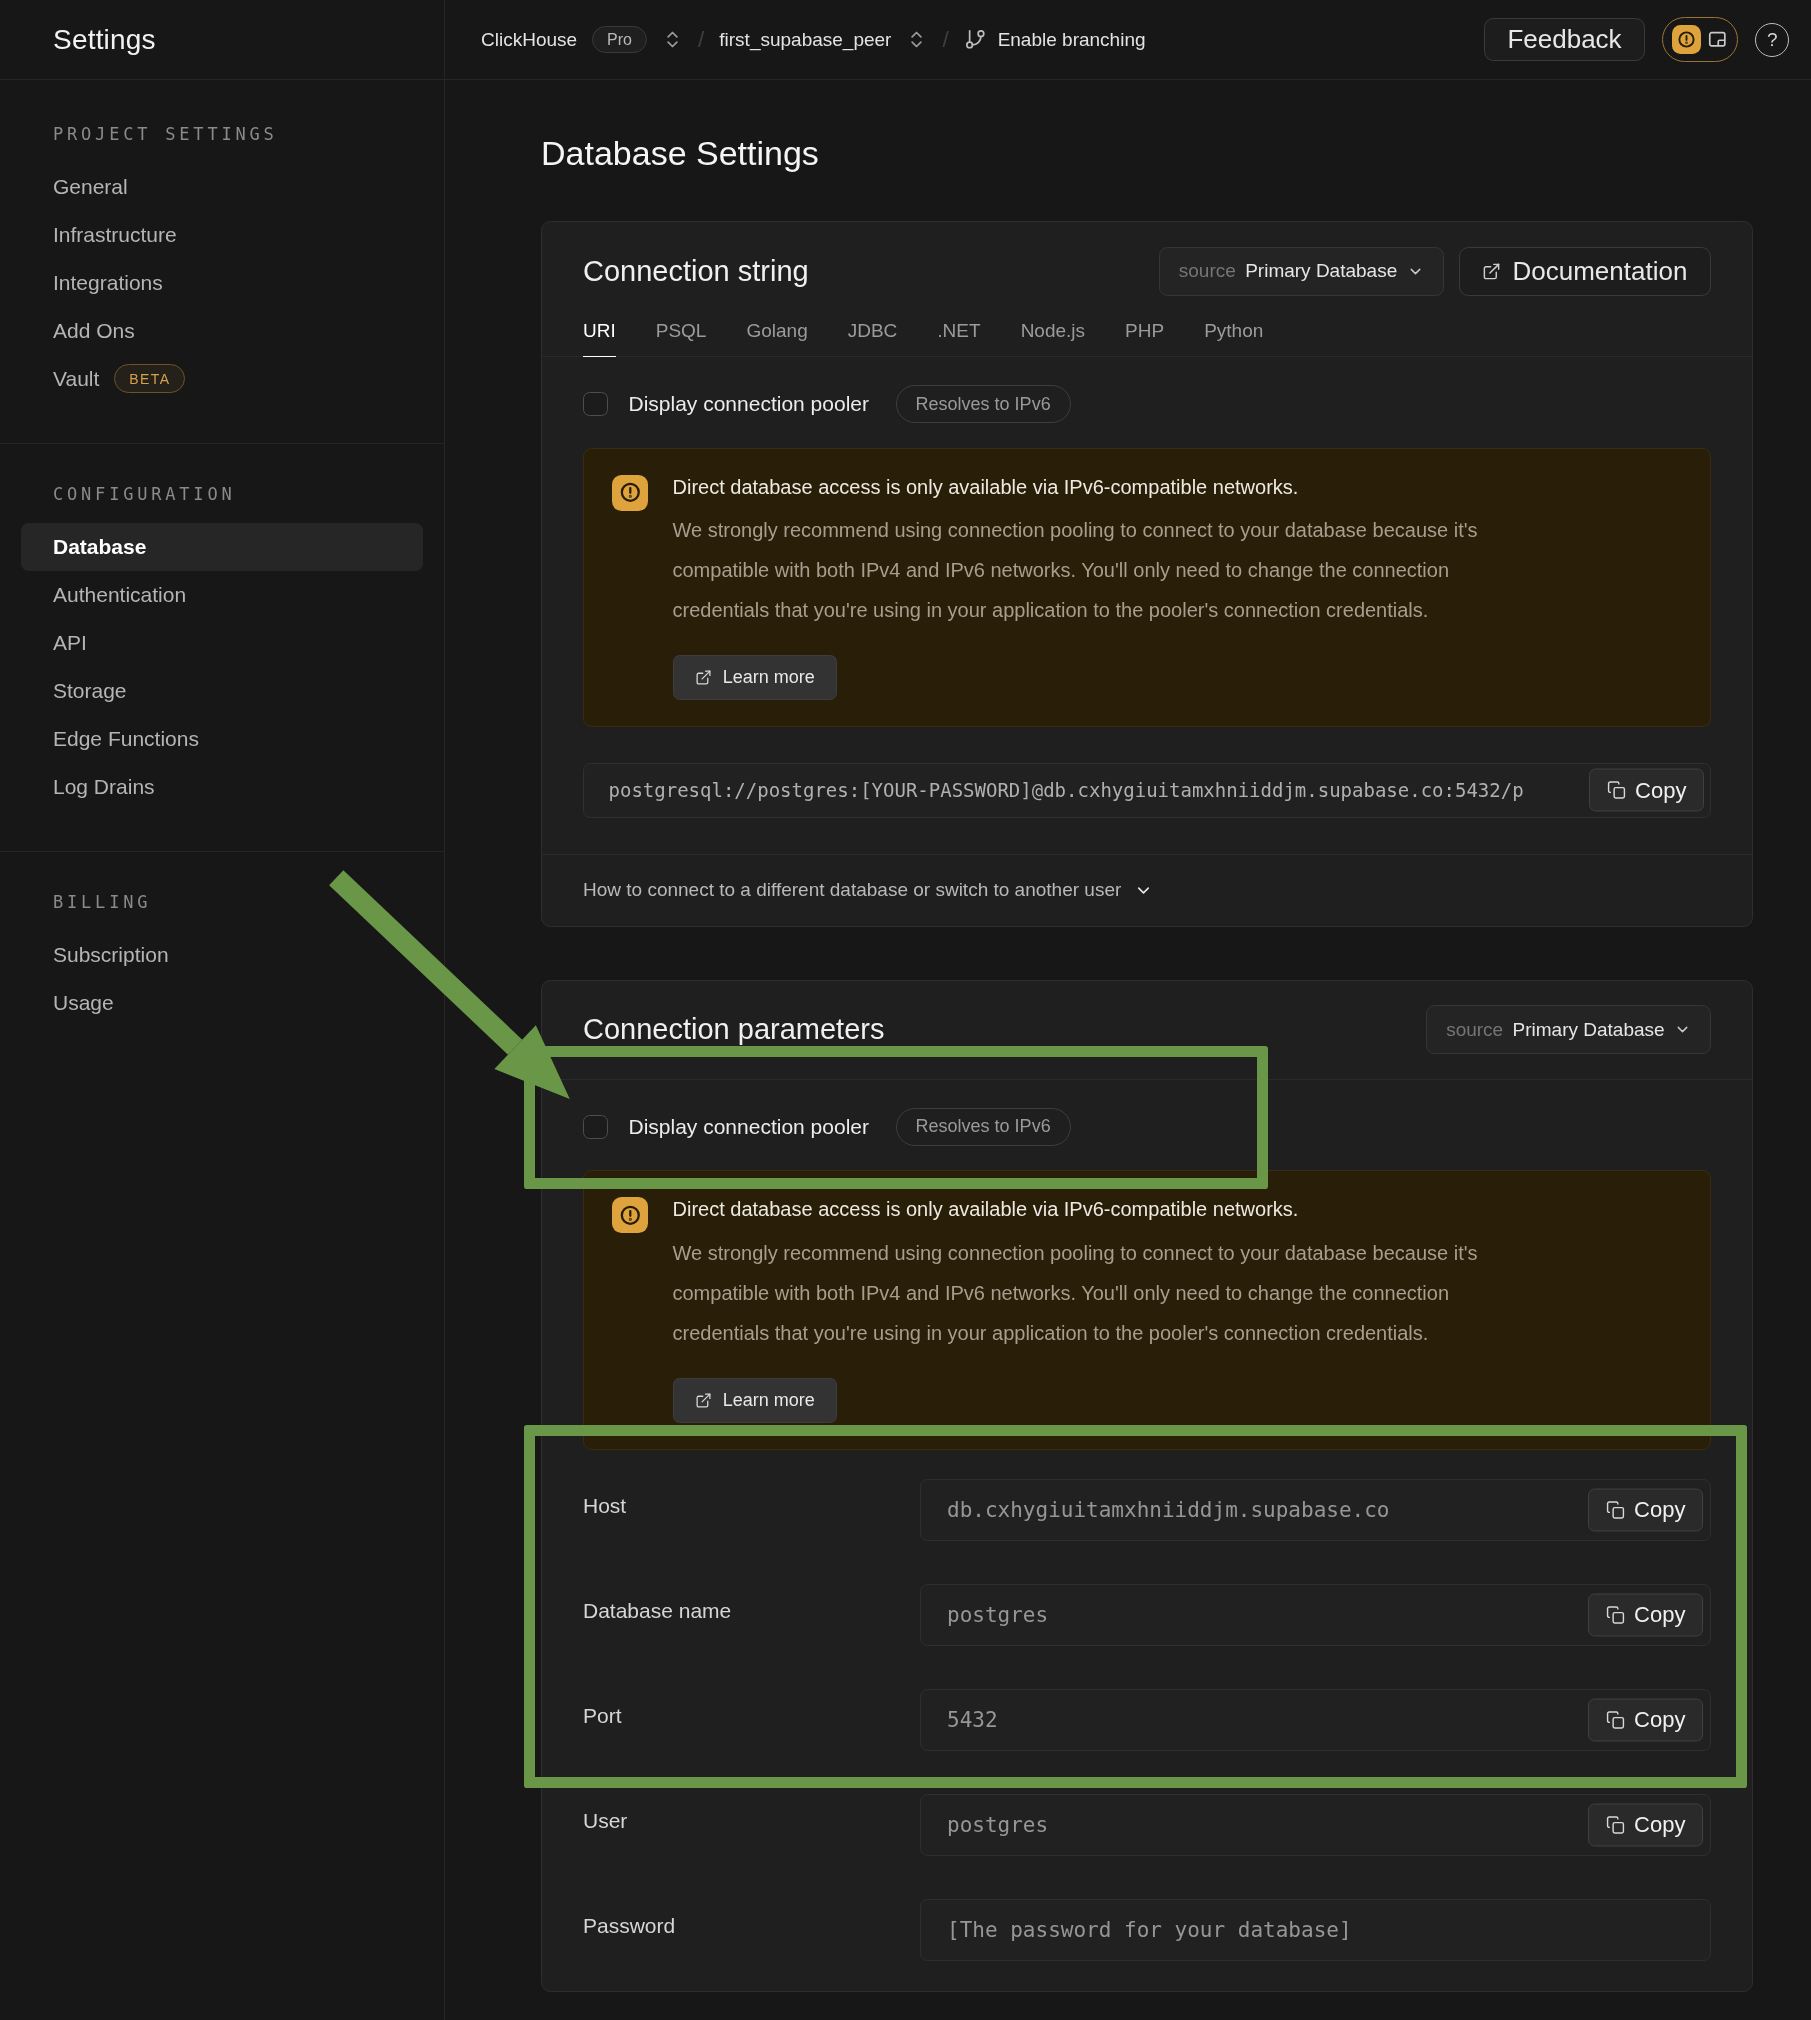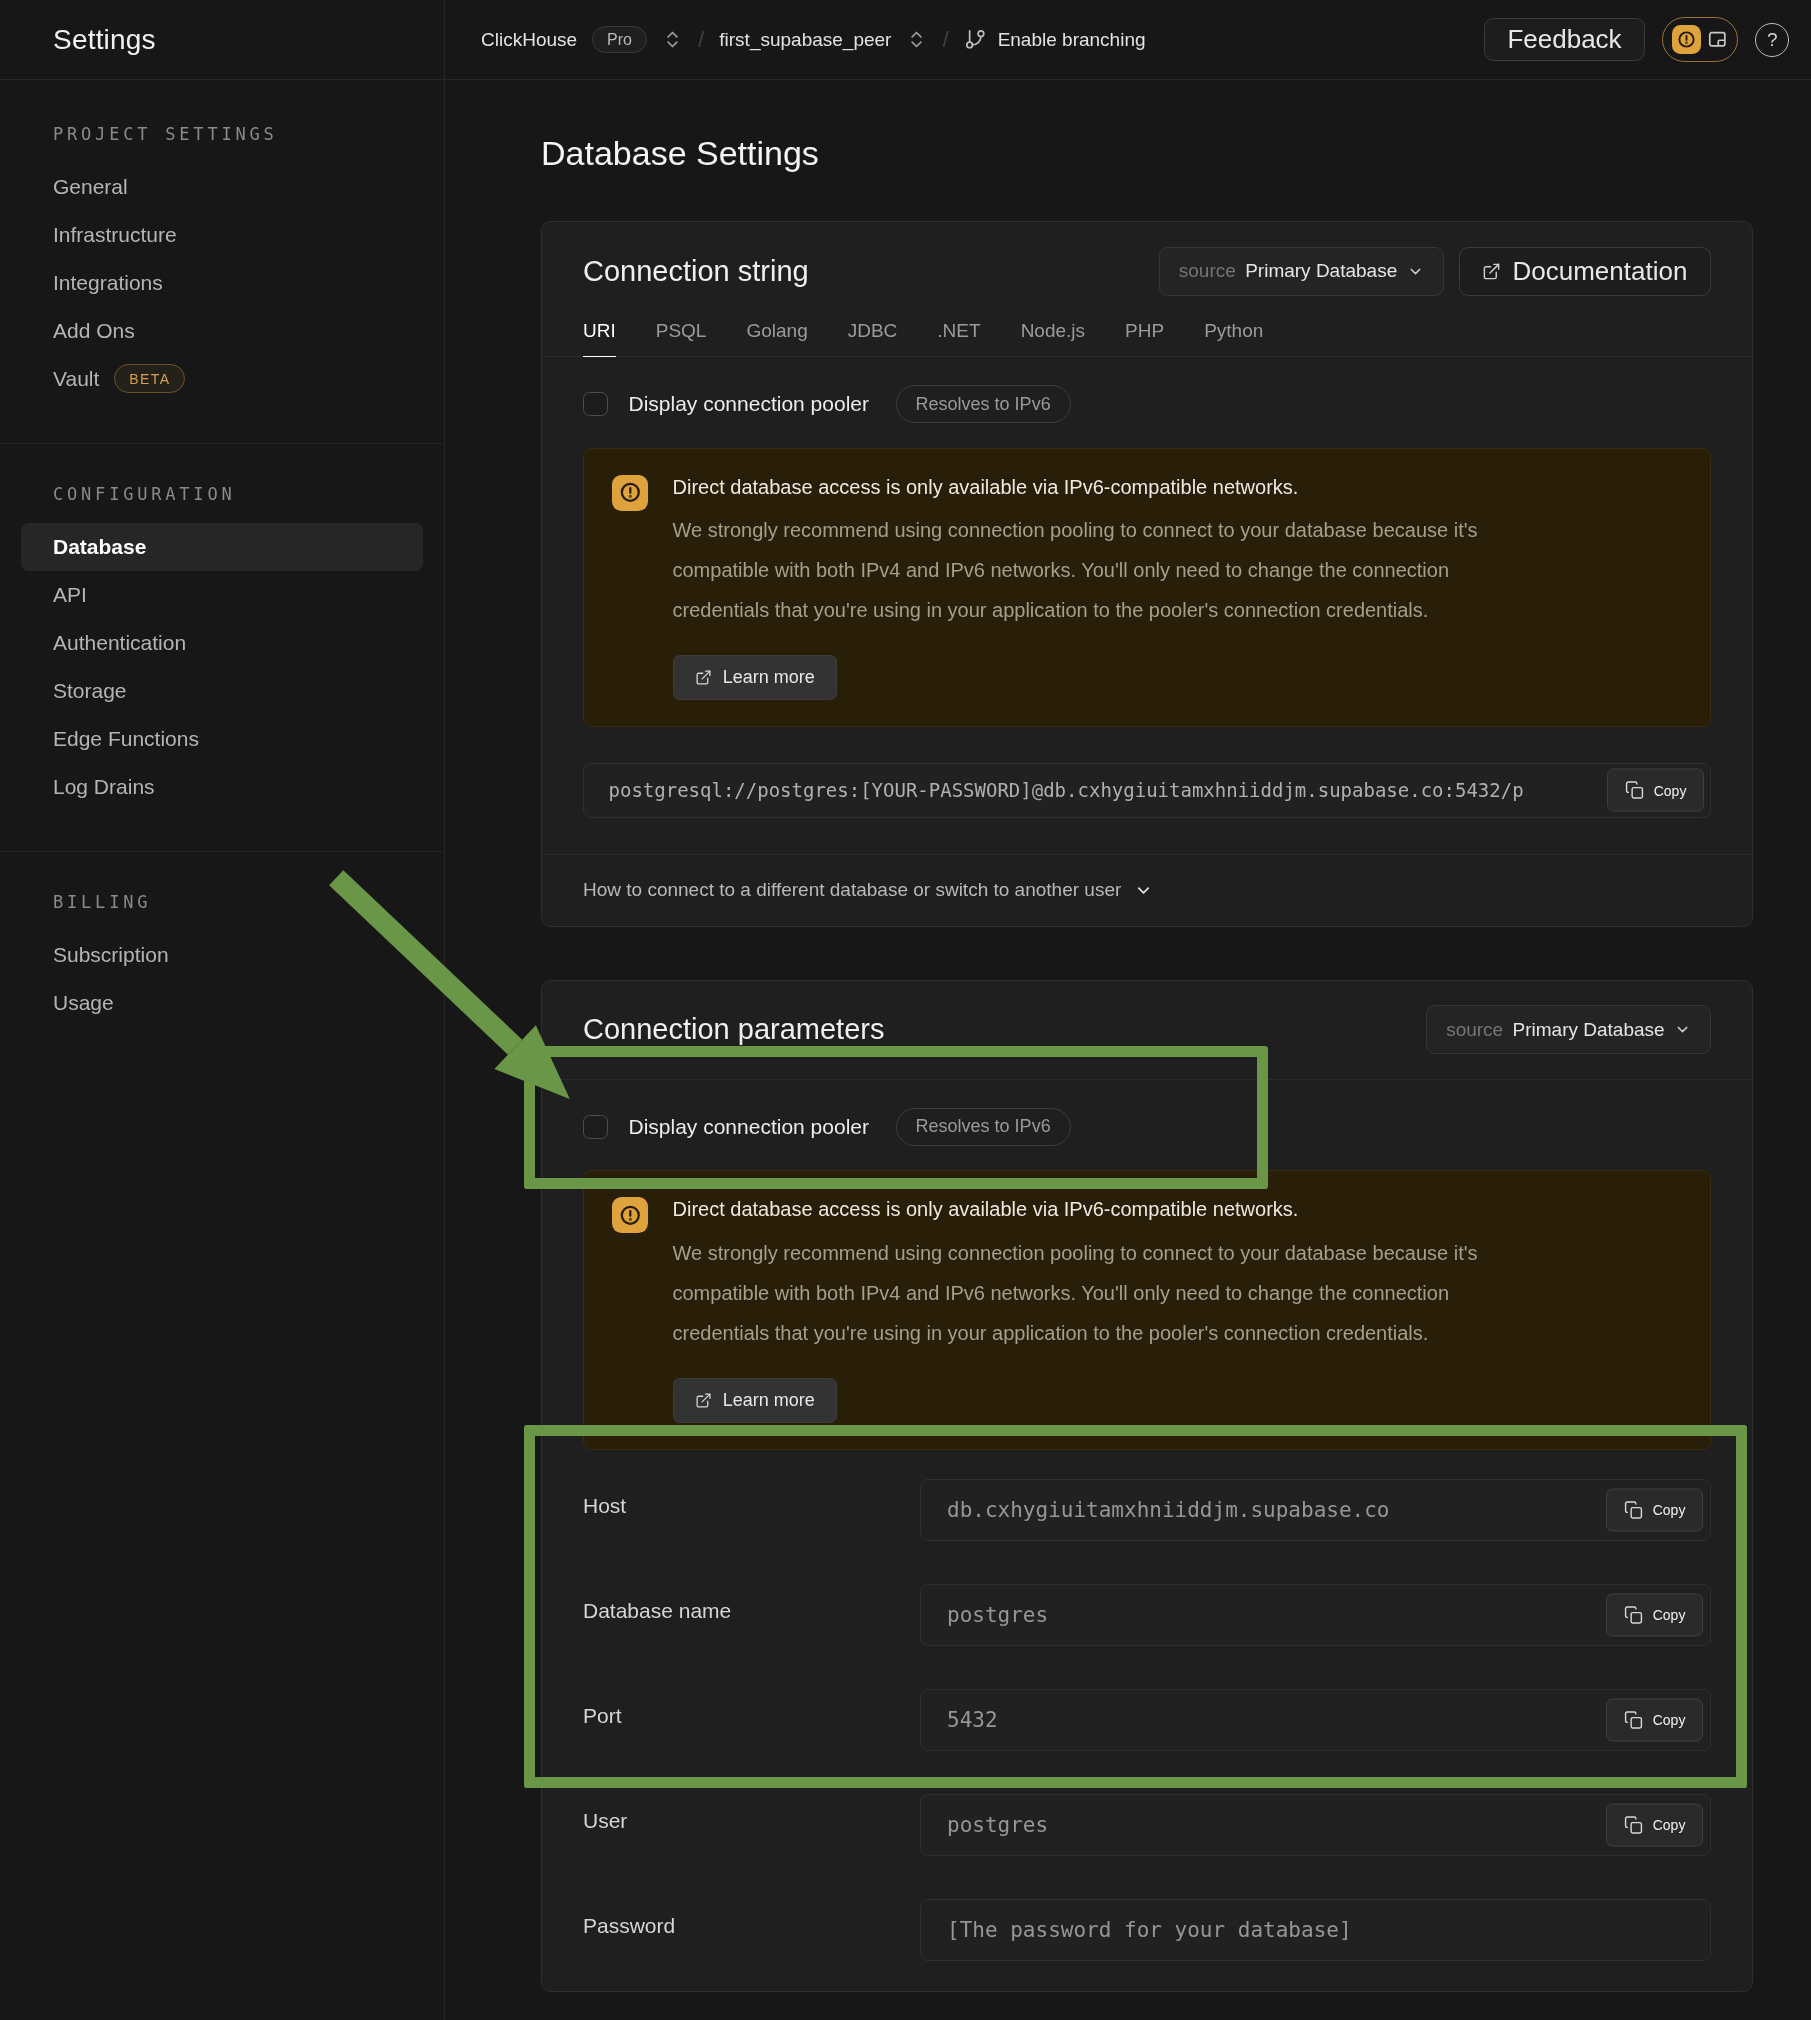--- a/index.html
+++ b/index.html
@@ -93,21 +93,21 @@
     padding:0 21px; background:#333333; border:0.9px solid #3d3d3d; border-radius:6.6px;
     font-size:18px; color:#e8e8e8; cursor:pointer; }
 
   .uri-box { position:relative; margin:36px 41px 0 41px; height:55px; background:#212121;
     border:0.9px solid #303030; border-radius:7.5px; display:flex; align-items:center;
     padding:0 141px 0 24.5px; overflow:hidden; }
   .uri-text { font-size:19px; color:#b0b0b0; white-space:nowrap; }
   .copy-btn { position:absolute; right:5.6px; top:50%; transform:translateY(-50%);
     display:flex; align-items:center; gap:9.4px; height:43px; padding:0 17px;
     background:#2a2a2a; border:0.9px solid #404040; border-radius:6.6px;
-    font-size:14px; color:#f0f0f0; cursor:pointer; }
+    font-size:22px; color:#f0f0f0; cursor:pointer; }
 
   .cs-footer { margin-top:36px; border-top:0.9px solid #2a2a2a; padding:24.5px 41px;
     display:flex; align-items:center; gap:13px; cursor:pointer; }
   .cs-footer-text { font-size:19px; color:#b9b9b9; }
 
   .fields { margin-top:29px; padding-bottom:30px; }
   .field-row { display:flex; align-items:flex-start; padding:0 41px; }
   .field-row + .field-row { margin-top:43px; }
   .field-label { flex:0 0 337px; padding-top:15px; font-size:21px; color:#d6d6d6; }
   .field-input { position:relative; flex:1 1 auto; height:62px; background:#212121;
@@ -198,24 +198,24 @@
   <div class="side-item">
     <span>Vault</span>
     <span class="beta-badge">BETA</span>
   </div>
   <hr class="side-divider">
   <div class="side-section-title">CONFIGURATION</div>
   <div class="side-item active">
       <span>Database</span>
     </div>
   <div class="side-item">
+      <span>Authentication</span>
+    </div>
+  <div class="side-item">
       <span>API</span>
-    </div>
-  <div class="side-item">
-      <span>Authentication</span>
     </div>
   <div class="side-item">
       <span>Storage</span>
     </div>
   <div class="side-item">
       <span>Edge Functions</span>
     </div>
   <div class="side-item">
       <span>Log Drains</span>
     </div>

